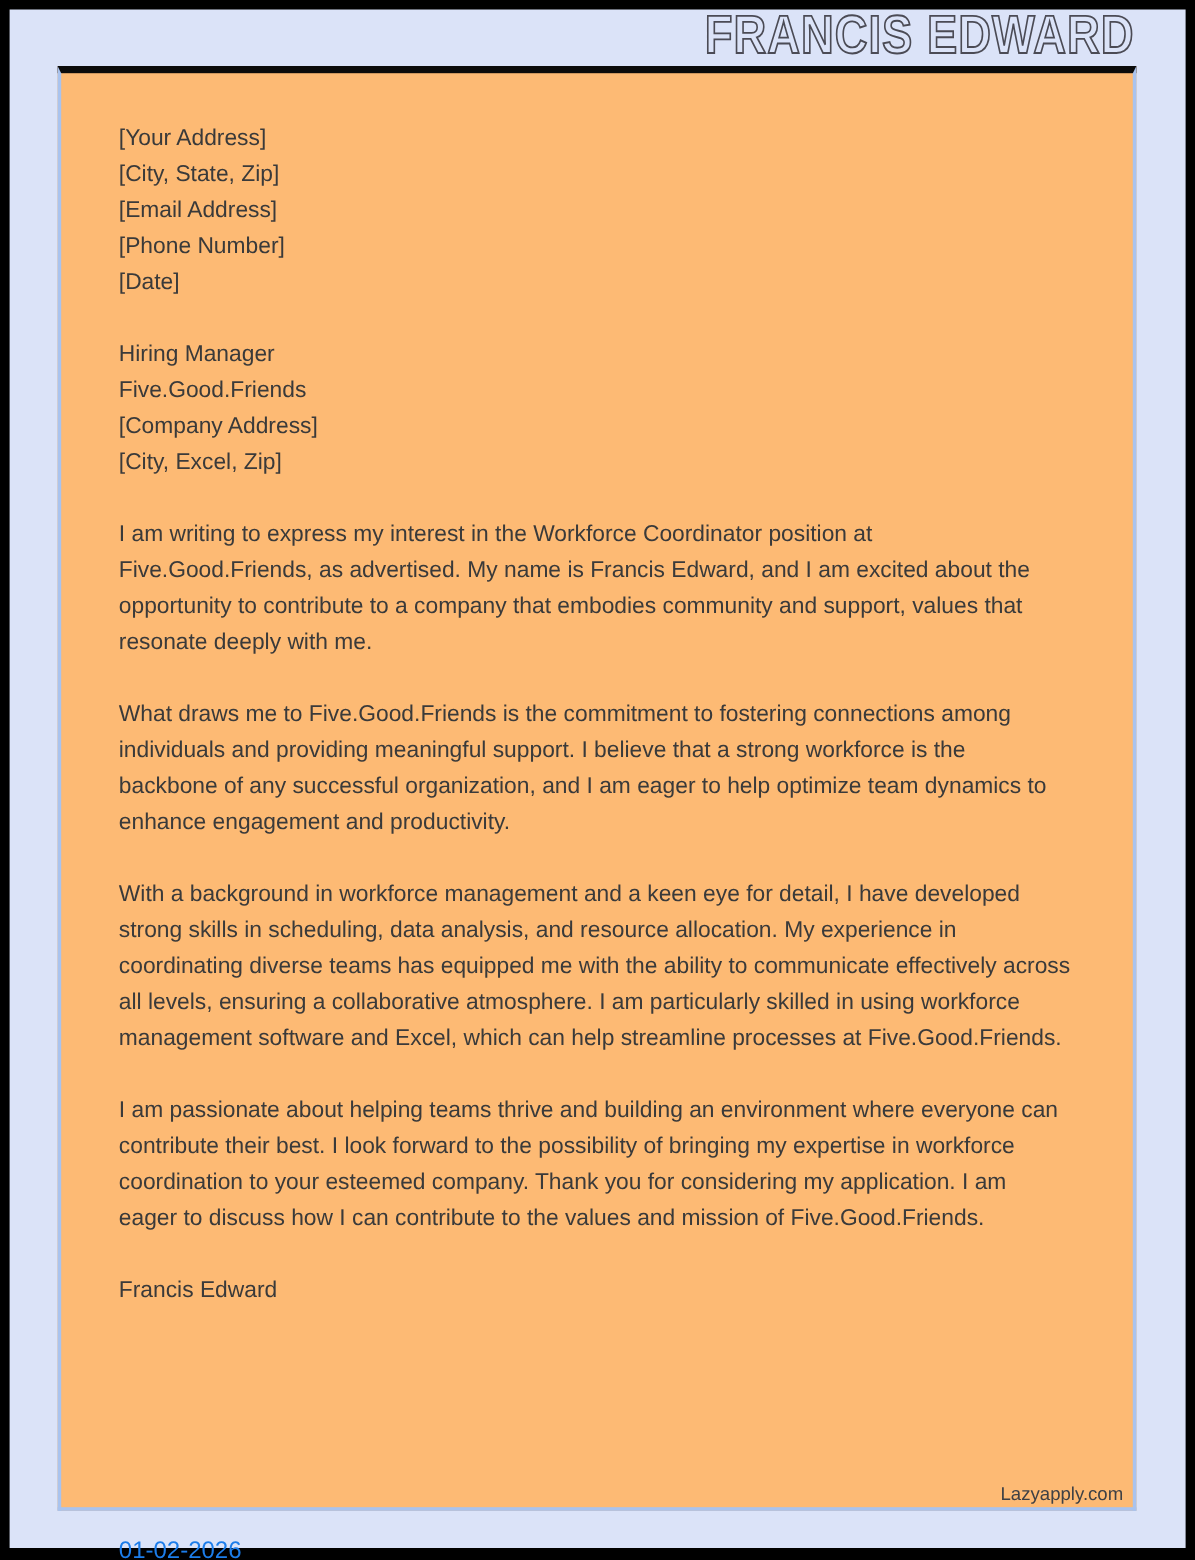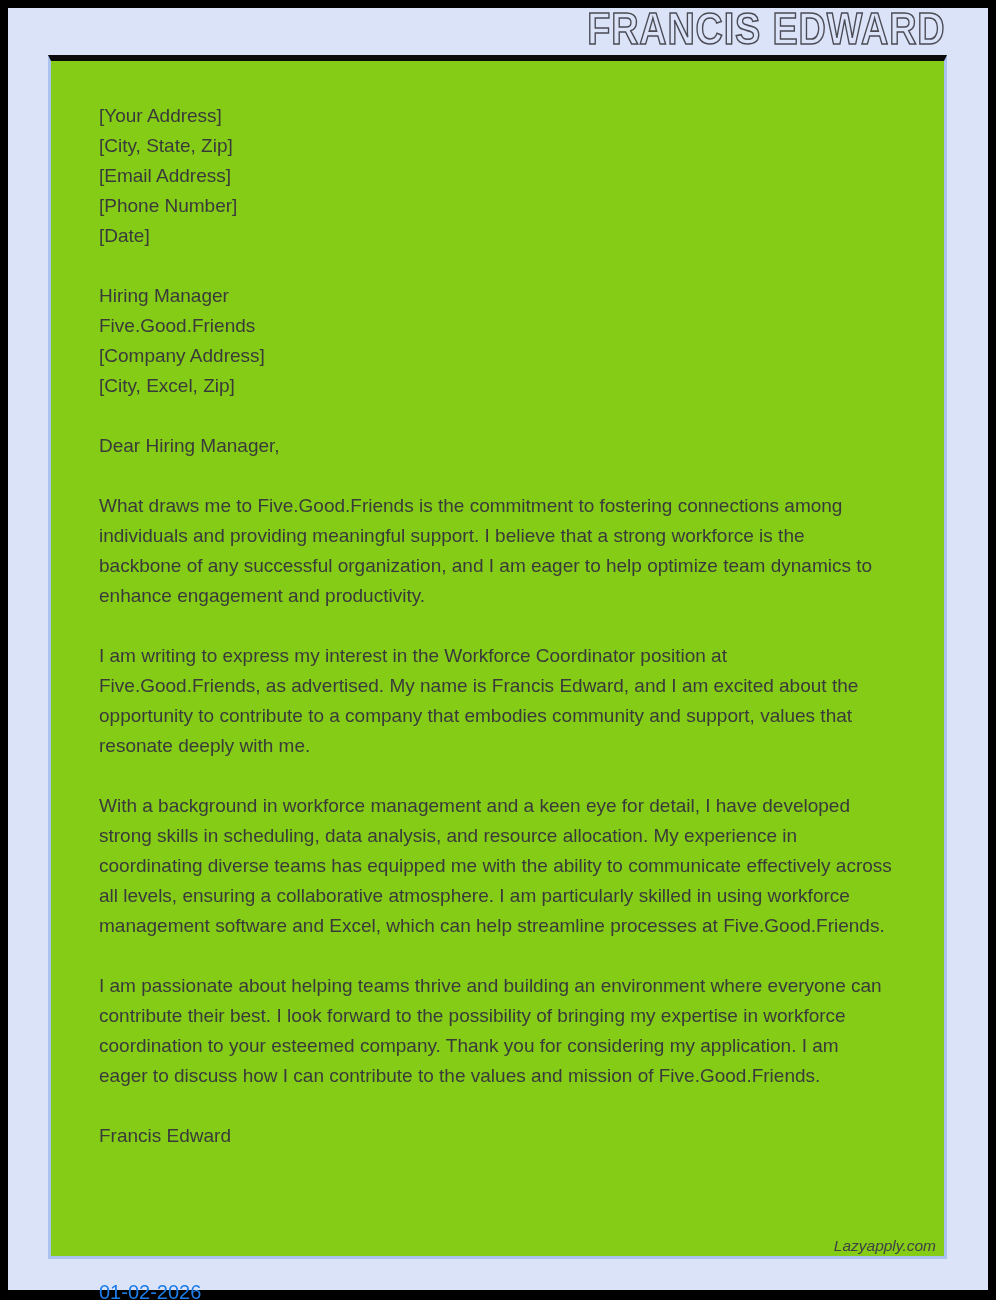--- a/index.html
+++ b/index.html
@@ -41,21 +41,21 @@
     z-index: 2;
   }
   
   .page {
     position: absolute;
     left: 48px;
     top: 55px;
     width: 899px;
     height: 1204px;
     box-sizing: border-box;
-    background: #84cc16;
+    background: #fdba74;
     border-top: 6px solid #0b0b0b;
     border-left: 3px solid #a9c3ee;
     border-right: 3px solid #a9c3ee;
     border-bottom: 3px solid #a9c3ee;
     padding: 40px 52px 0 48px;
     overflow: hidden;
     z-index: 1;
   }
   .page .block,
   .page p {
@@ -67,21 +67,20 @@
   }
   .pre { white-space: pre-line; }
   .signature { margin-bottom: 0; }
   .watermark {
     position: absolute;
     right: 8px;
     bottom: 0;
     font-size: 15.5px;
     line-height: 20px;
     color: #3f4145;
-    font-style: italic;
   }
   .date-link {
     position: absolute;
     left: 99px;
     top: 1280px;
     font-size: 20px;
     line-height: 24px;
     color: #1c7dea;
     z-index: 4;
     text-decoration: none;
@@ -99,25 +98,24 @@
 [City, State, Zip]
 [Email Address]
 [Phone Number]
 [Date]</div>
 
   <div class="block pre">Hiring Manager
 Five.Good.Friends
 [Company Address]
 [City, Excel, Zip]</div>
 
-  <p>Dear Hiring Manager,</p>
+
+  <p>I am writing to express my interest in the Workforce Coordinator position at Five.Good.Friends, as advertised. My name is Francis Edward, and I am excited about the opportunity to contribute to a company that embodies community and support, values that resonate deeply with me.</p>
 
   <p>What draws me to Five.Good.Friends is the commitment to fostering connections among individuals and providing meaningful support. I believe that a strong workforce is the backbone of any successful organization, and I am eager to help optimize team dynamics to enhance engagement and productivity.</p>
-
-  <p>I am writing to express my interest in the Workforce Coordinator position at Five.Good.Friends, as advertised. My name is Francis Edward, and I am excited about the opportunity to contribute to a company that embodies community and support, values that resonate deeply with me.</p>
 
   <p>With a background in workforce management and a keen eye for detail, I have developed strong skills in scheduling, data analysis, and resource allocation. My experience in coordinating diverse teams has equipped me with the ability to communicate effectively across all levels, ensuring a collaborative atmosphere. I am particularly skilled in using workforce management software and Excel, which can help streamline processes at Five.Good.Friends.</p>
 
   <p>I am passionate about helping teams thrive and building an environment where everyone can contribute their best. I look forward to the possibility of bringing my expertise in workforce coordination to your esteemed company. Thank you for considering my application. I am eager to discuss how I can contribute to the values and mission of Five.Good.Friends.</p>
 
 
   <p class="signature">Francis Edward</p>
 
   <div class="watermark">Lazyapply.com</div>
 </div>

